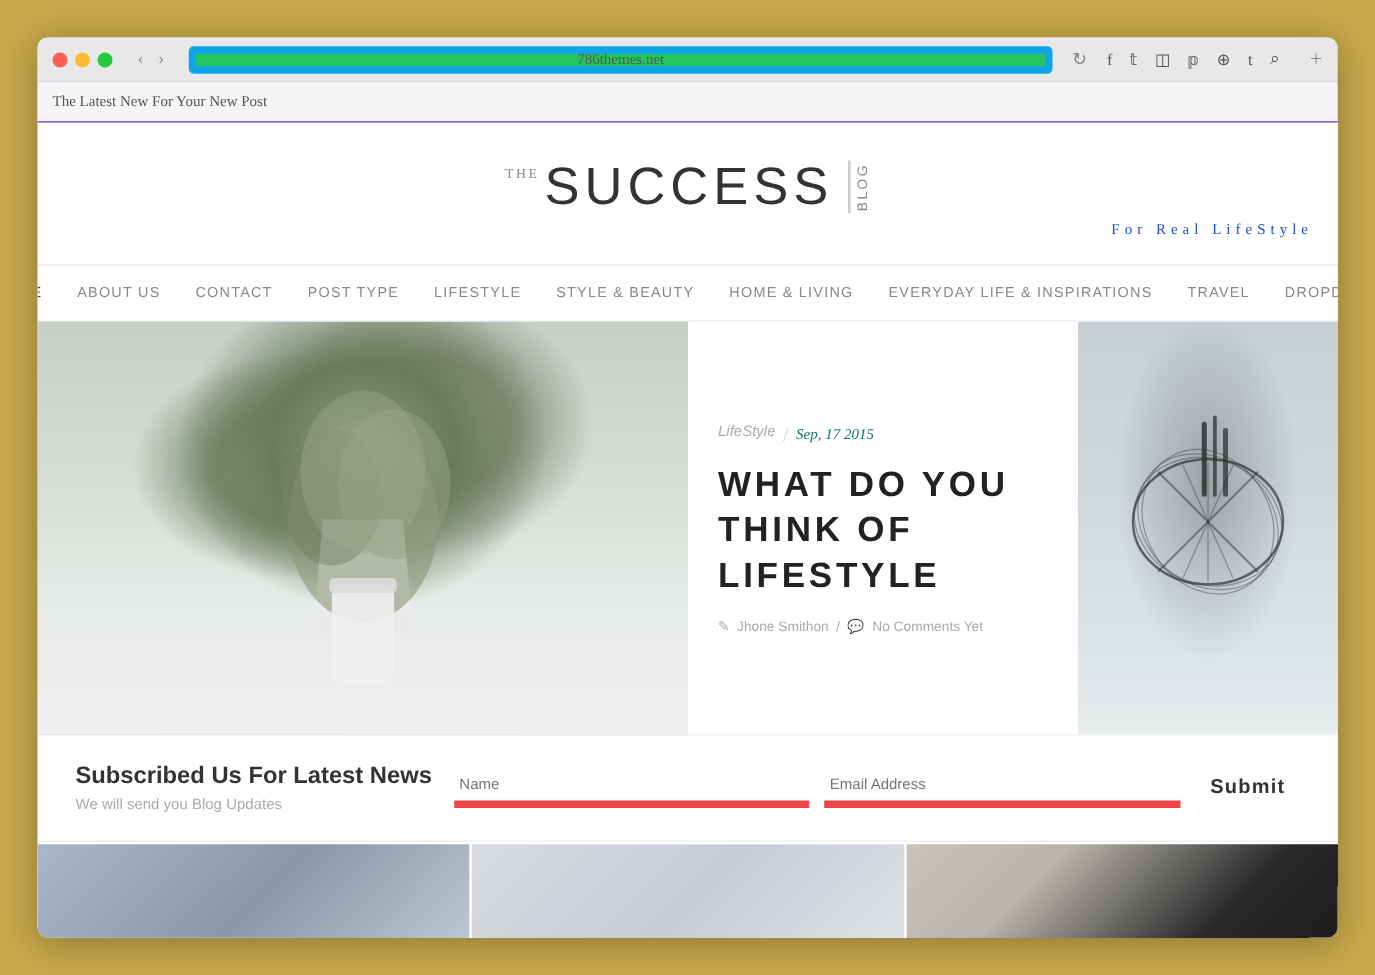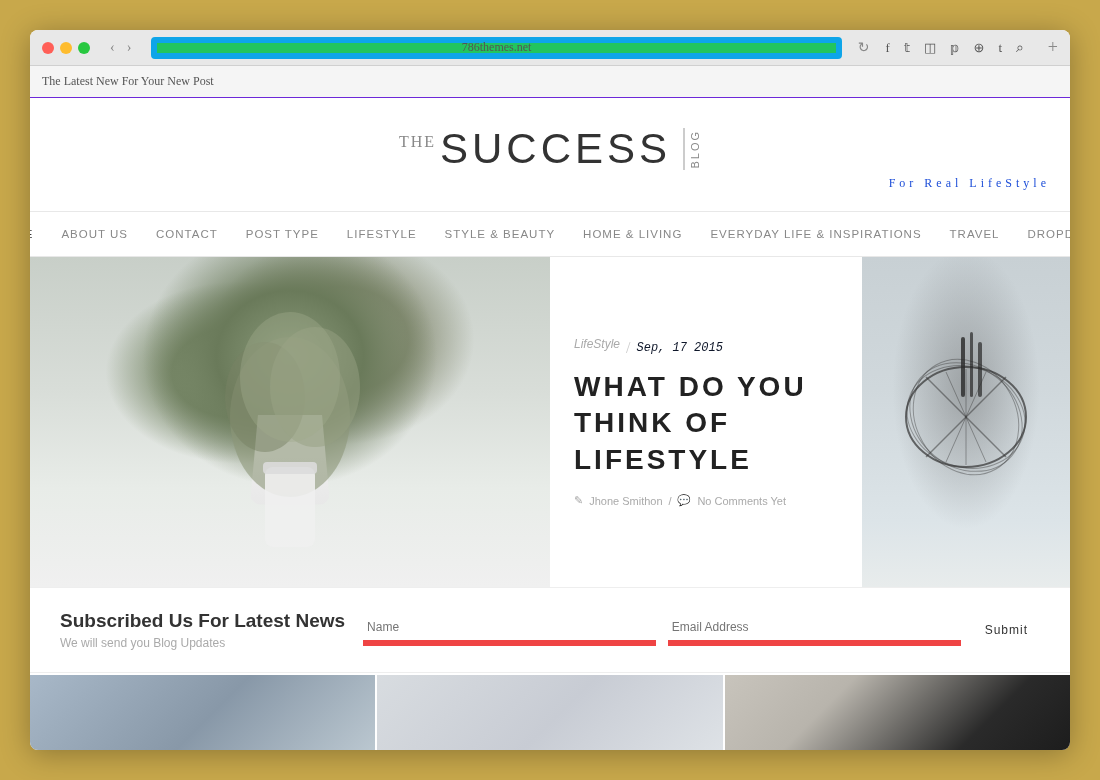--- a/index.html
+++ b/index.html
@@ -127,21 +127,21 @@
     }
 
     .logo-container {
       display: flex;
       align-items: center;
       justify-content: center;
       gap: 0;
     }
 
     .logo-the {
-      font-size: 16px;
+      font-size: 11px;
       letter-spacing: 2px;
       color: #888;
       text-transform: uppercase;
       margin-right: 4px;
       line-height: 1;
       align-self: flex-start;
       margin-top: 6px;
     }
 
     .logo-success {
@@ -265,22 +265,22 @@
       font-style: italic;
     }
 
     .hero-separator {
       color: #ccc;
       margin: 0 6px;
     }
 
     .hero-date {
       font-size: 12px;
-      color: #0f172a;
-      font-family: Liberation Mono, monospace;
+      color: #0f766e;
+      font-family: Liberation Serif, serif;
       font-style: italic;
     }
 
     .hero-title {
       font-size: 28px;
       font-weight: 700;
       color: #222;
       letter-spacing: 3px;
       text-transform: uppercase;
       line-height: 1.3;
@@ -354,22 +354,22 @@
       border-bottom: 6px solid #ef4444;
       padding: 6px 4px;
       font-size: 12px;
       color: #aaa;
       outline: none;
       background: transparent;
       font-family: 'Arial', sans-serif;
     }
 
     .newsletter-submit {
-      font-size: 12px;
-      font-weight: 400;
+      font-size: 16px;
+      font-weight: 700;
       color: #333;
       background: none;
       border: none;
       cursor: pointer;
       letter-spacing: 1px;
       font-family: 'Arial', sans-serif;
       padding: 6px 12px;
     }
 
     

